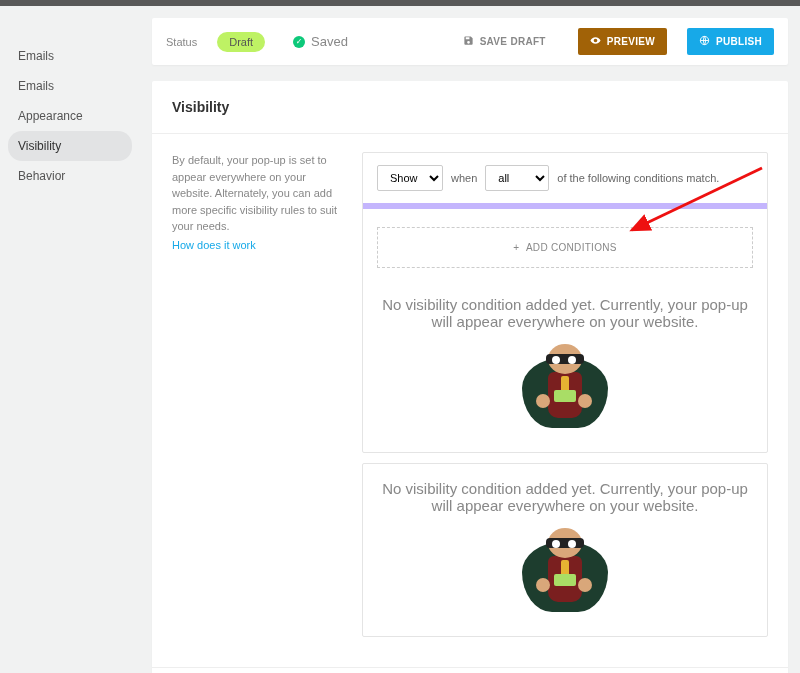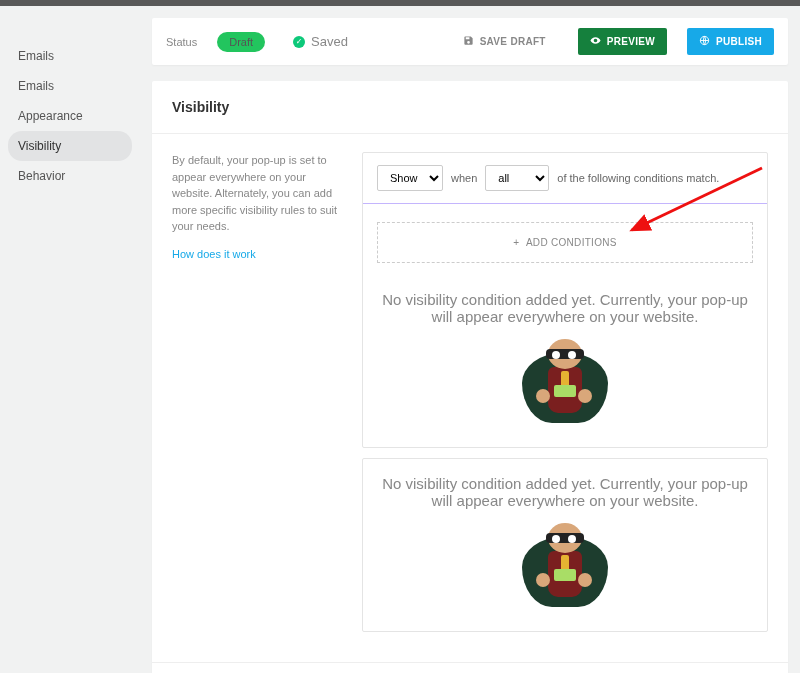--- a/index.html
+++ b/index.html
@@ -35,21 +35,21 @@
     background: #fff;
     border-radius: 2px;
     padding: 10px 14px;
     display: flex;
     align-items: center;
     gap: 20px;
     box-shadow: 0 1px 2px rgba(0,0,0,0.04);
   }
   .statusbar .lbl { color: #888; font-size: 11px; }
   .pill {
-    background: #22c55e;
+    background: #bef264;
     padding: 4px 12px;
     border-radius: 12px;
     font-size: 11px;
     color: #555;
   }
   .saved-group { display: flex; align-items: center; gap: 6px; margin-left: 8px; }
   .check-icon {
     width: 12px; height: 12px; border-radius: 50%;
     background: #0dc97a; color: #fff; font-size: 8px;
     display: inline-flex; align-items: center; justify-content: center;
@@ -62,21 +62,21 @@
     font-size: 10px;
     font-weight: 700;
     border-radius: 2px;
     cursor: pointer;
     display: inline-flex;
     align-items: center;
     gap: 6px;
     letter-spacing: 0.3px;
   }
   .btn-ghost { background: transparent; color: #888; }
-  .btn-grey { background: #15803d; color: #fff; }
+  .btn-grey { background: #a16207; color: #fff; }
   .btn-blue { background: #17a9e8; color: #fff; }
   .icon { display: inline-block; }
   .panel {
     background: #fff;
     margin-top: 16px;
     border-radius: 2px;
     box-shadow: 0 1px 2px rgba(0,0,0,0.04);
   }
   .panel-header {
     padding: 18px 20px;
@@ -86,31 +86,31 @@
     color: #333;
   }
   .panel-body {
     display: flex;
     padding: 18px 20px 20px 20px;
     border-bottom: 1px solid #eee;
     gap: 20px;
   }
   .rules-desc { width: 170px; }
   .rules-desc h4 { font-size: 12px; font-weight: 700; margin-bottom: 6px; color: #333; }
-  .rules-desc p { font-size: 11px; color: #888; line-height: 1.5; margin-bottom: 12px; }
+  .rules-desc p { font-size: 11px; color: #888; line-height: 1.5; margin-bottom: 3px; }
   .rules-desc a { font-size: 11px; color: #17a9e8; text-decoration: none; }
   .rules-config { flex: 1; }
   .rule-box {
     border: 1px solid #e4e4e4;
     border-radius: 2px;
     margin-bottom: 10px;
   }
   .rule-head {
     padding: 12px 14px;
-    border-bottom: 1px solid #c4b5fd;
+    border-bottom: 6px solid #c4b5fd;
     display: flex;
     align-items: center;
     gap: 8px;
     font-size: 11px;
     color: #666;
     flex-wrap: wrap;
   }
   .sel {
     border: 1px solid #ccc;
     padding: 5px 8px;

